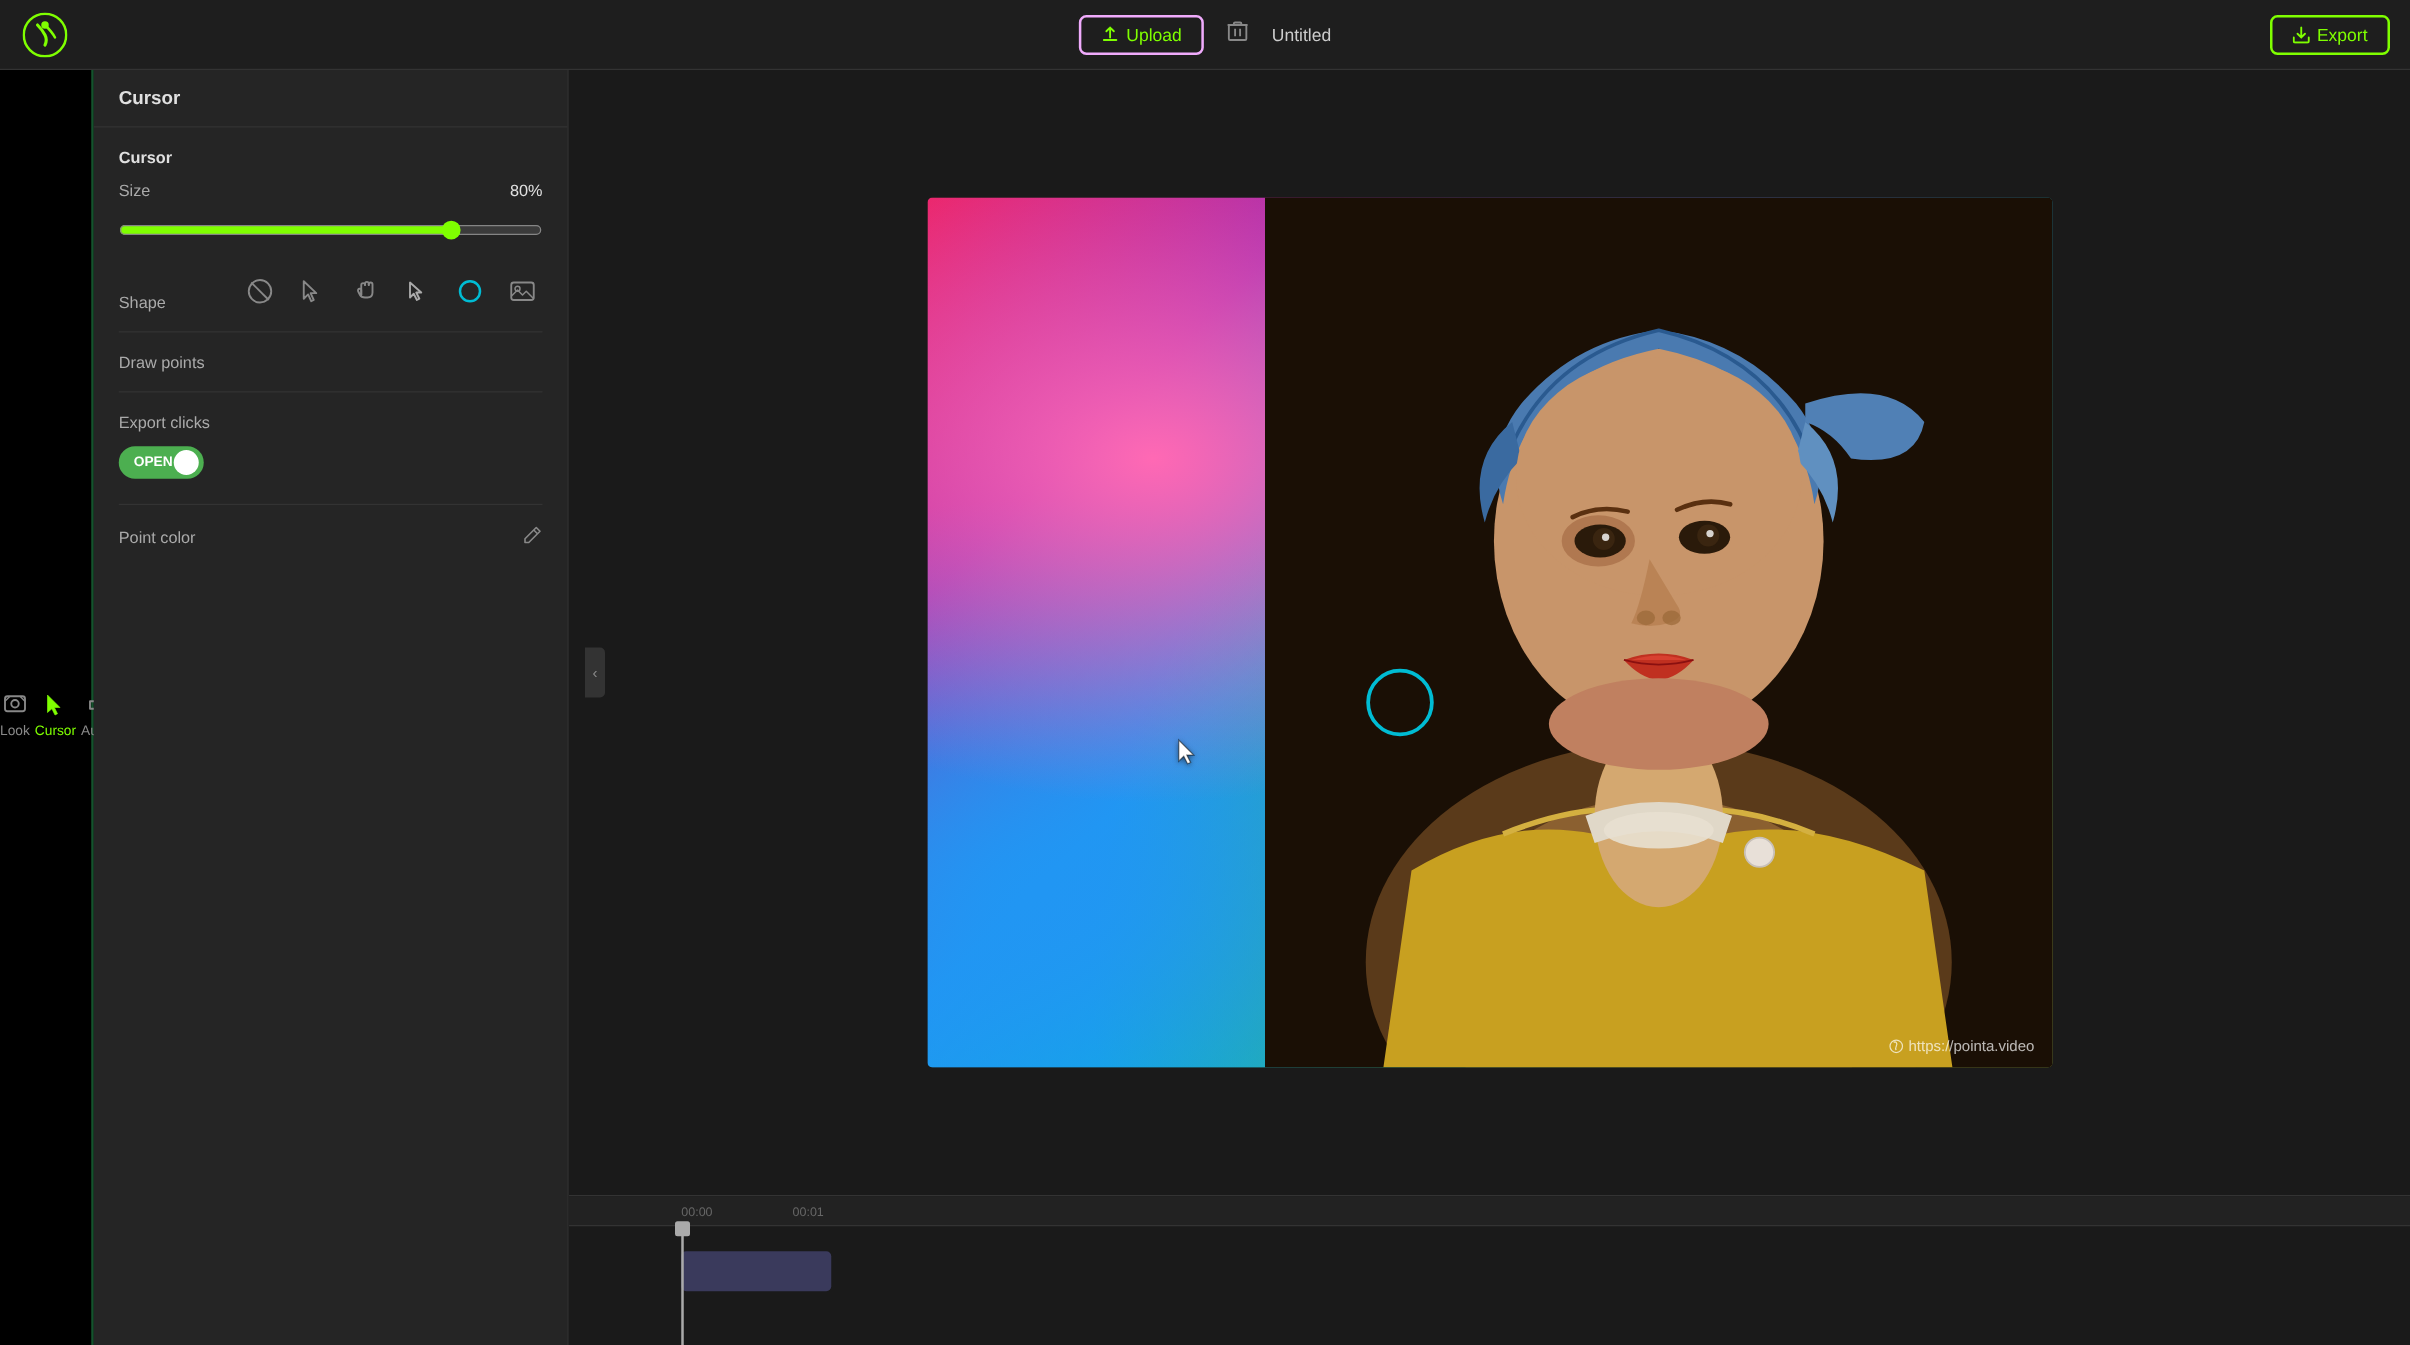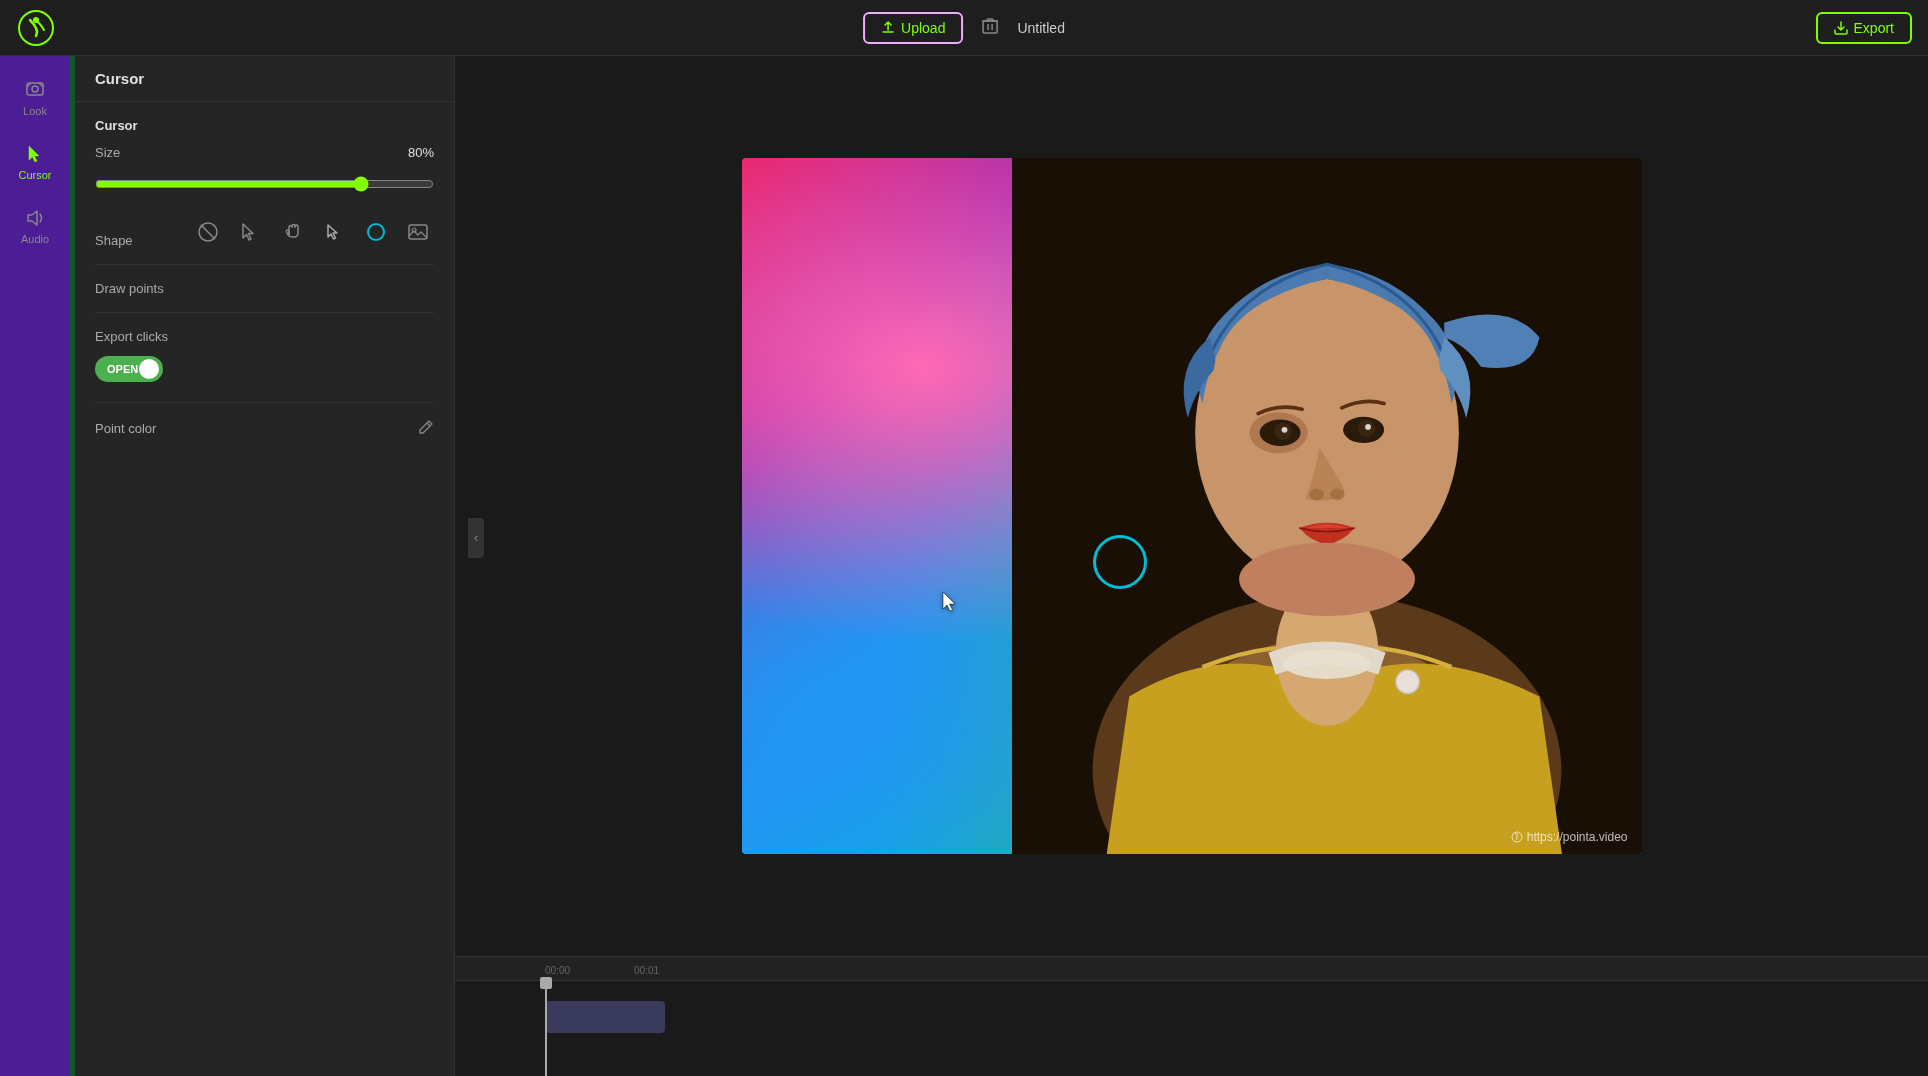--- a/index.html
+++ b/index.html
@@ -86,24 +86,24 @@
     
     .main-layout {
       display: flex;
       flex: 1;
       overflow: hidden;
     }
 
     
     .icon-sidebar {
       width: 75px;
-      background: #4c1d95;
-      border-right: 5px solid #14532d;
-      display: flex;
-      flex-direction: column;
+      background: #000000;
+      border-right: 2px solid #14532d;
+      display: flex;
+      flex-direction: row;
       align-items: center;
       padding-top: 12px;
       gap: 4px;
       flex-shrink: 0;
     }
     .sidebar-icon-item {
       width: 60px;
       height: 60px;
       display: flex;
       flex-direction: column;

